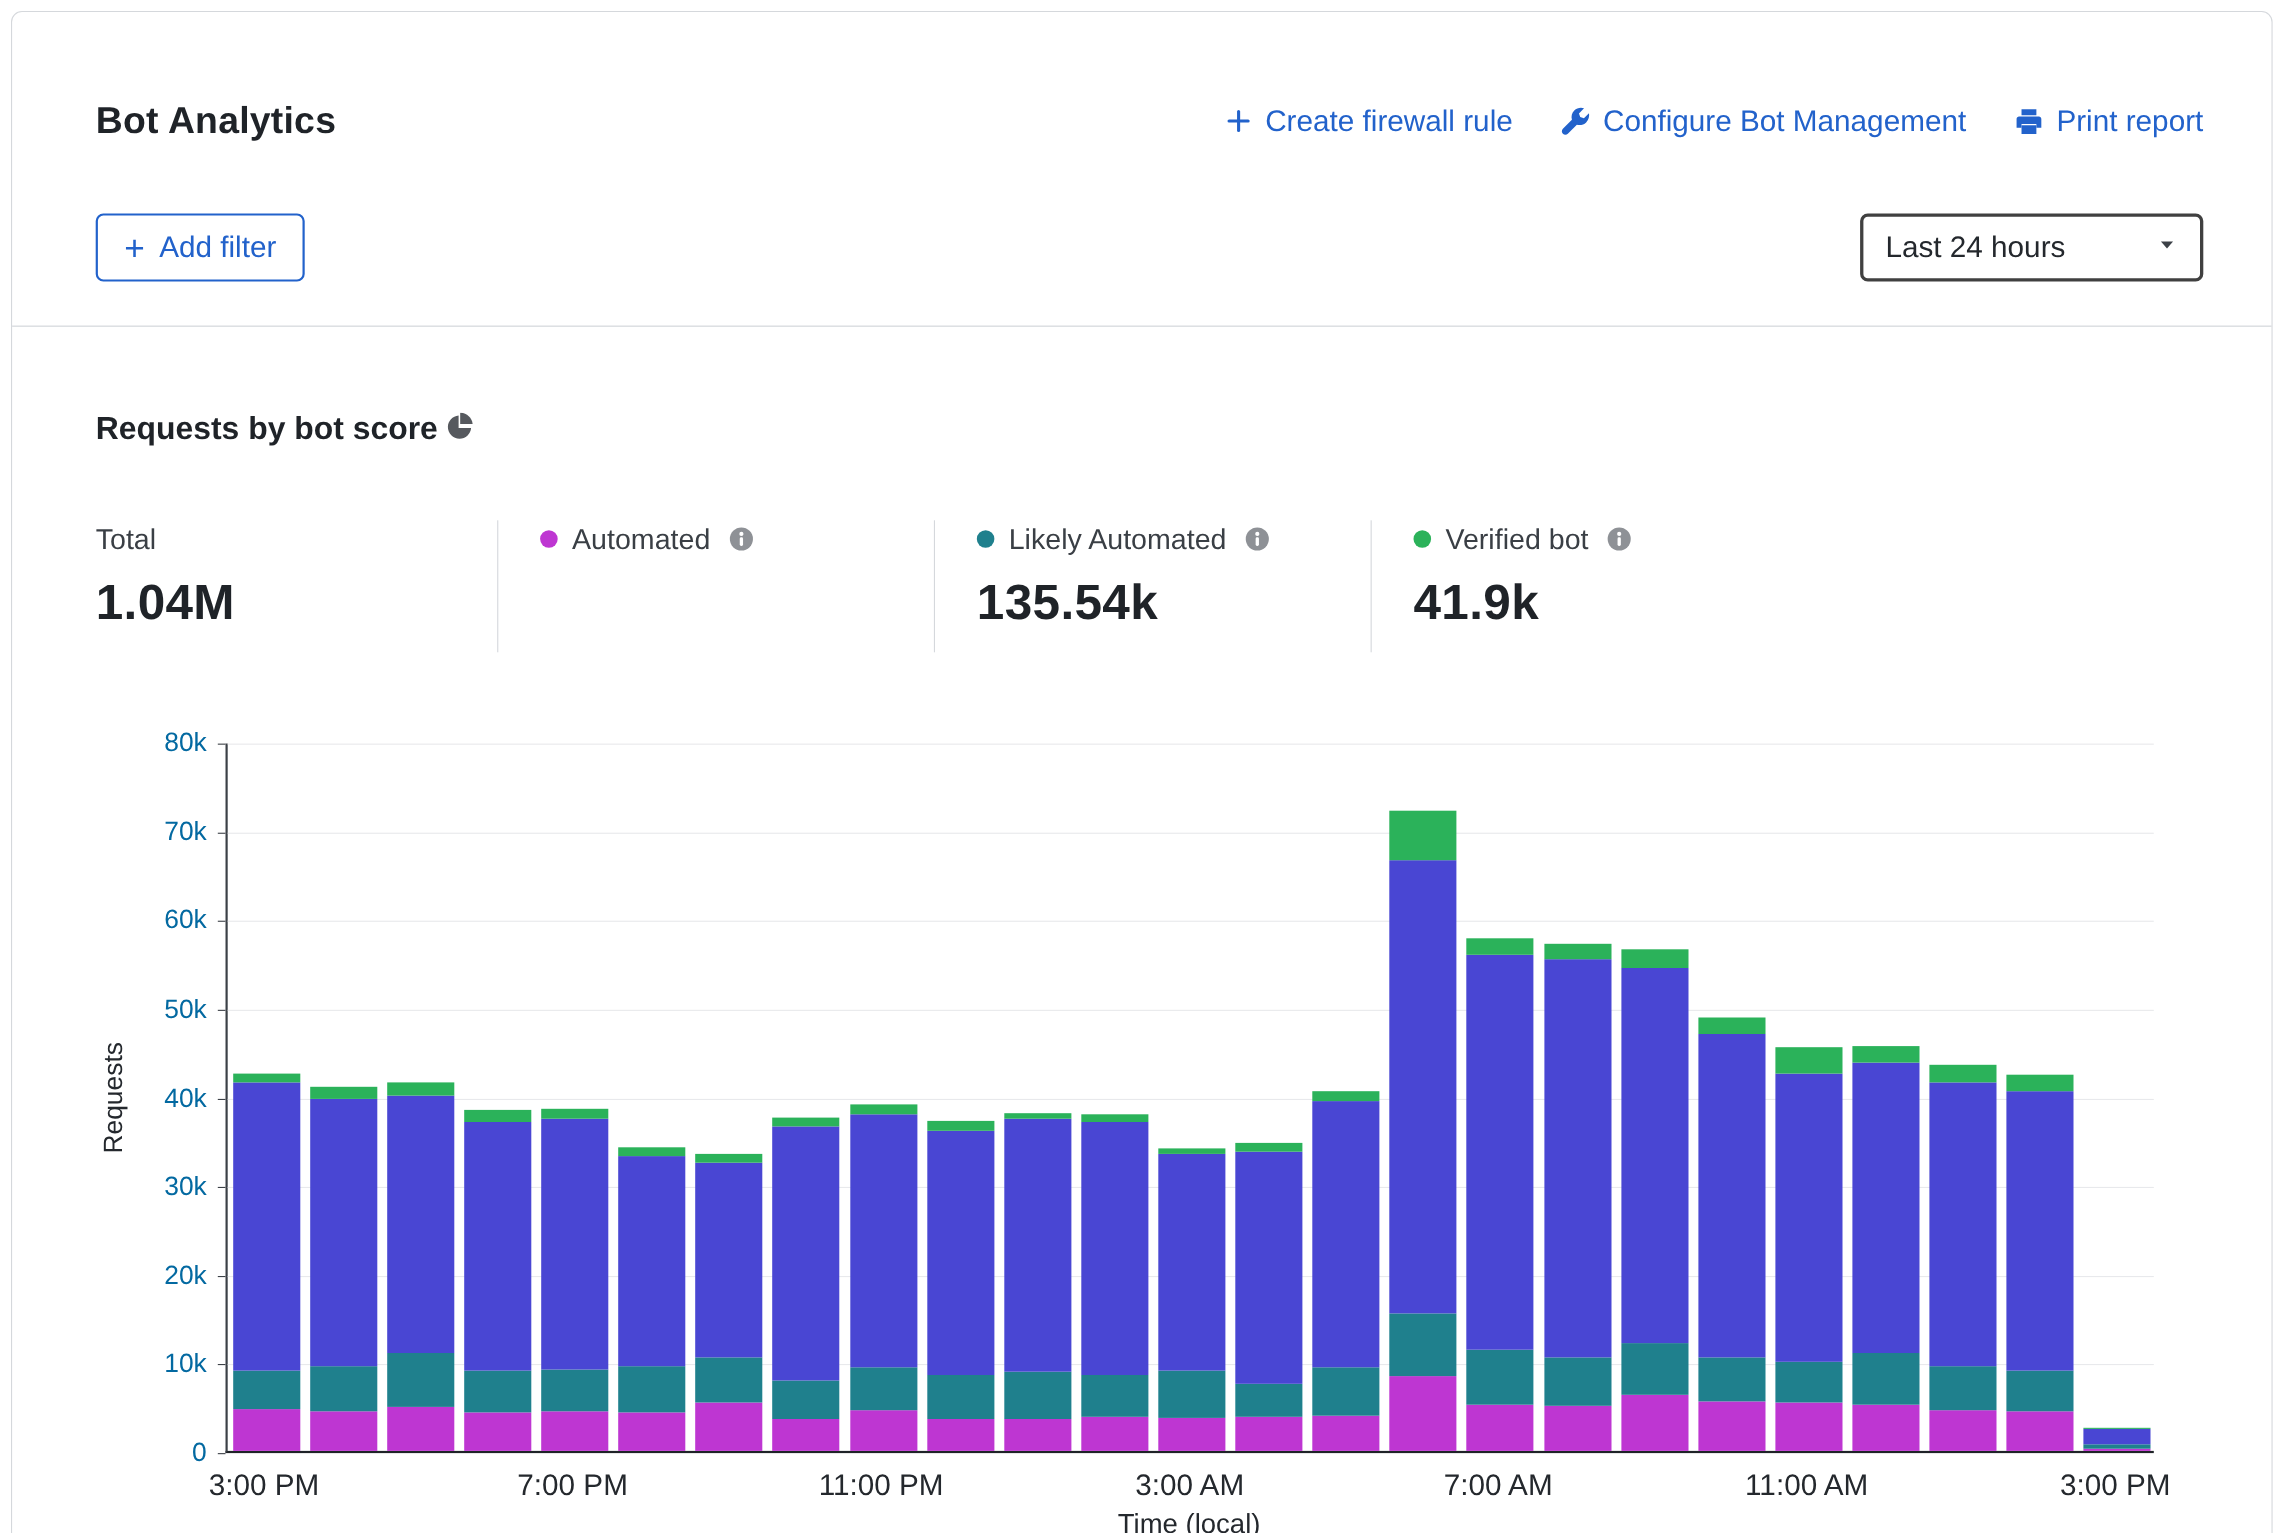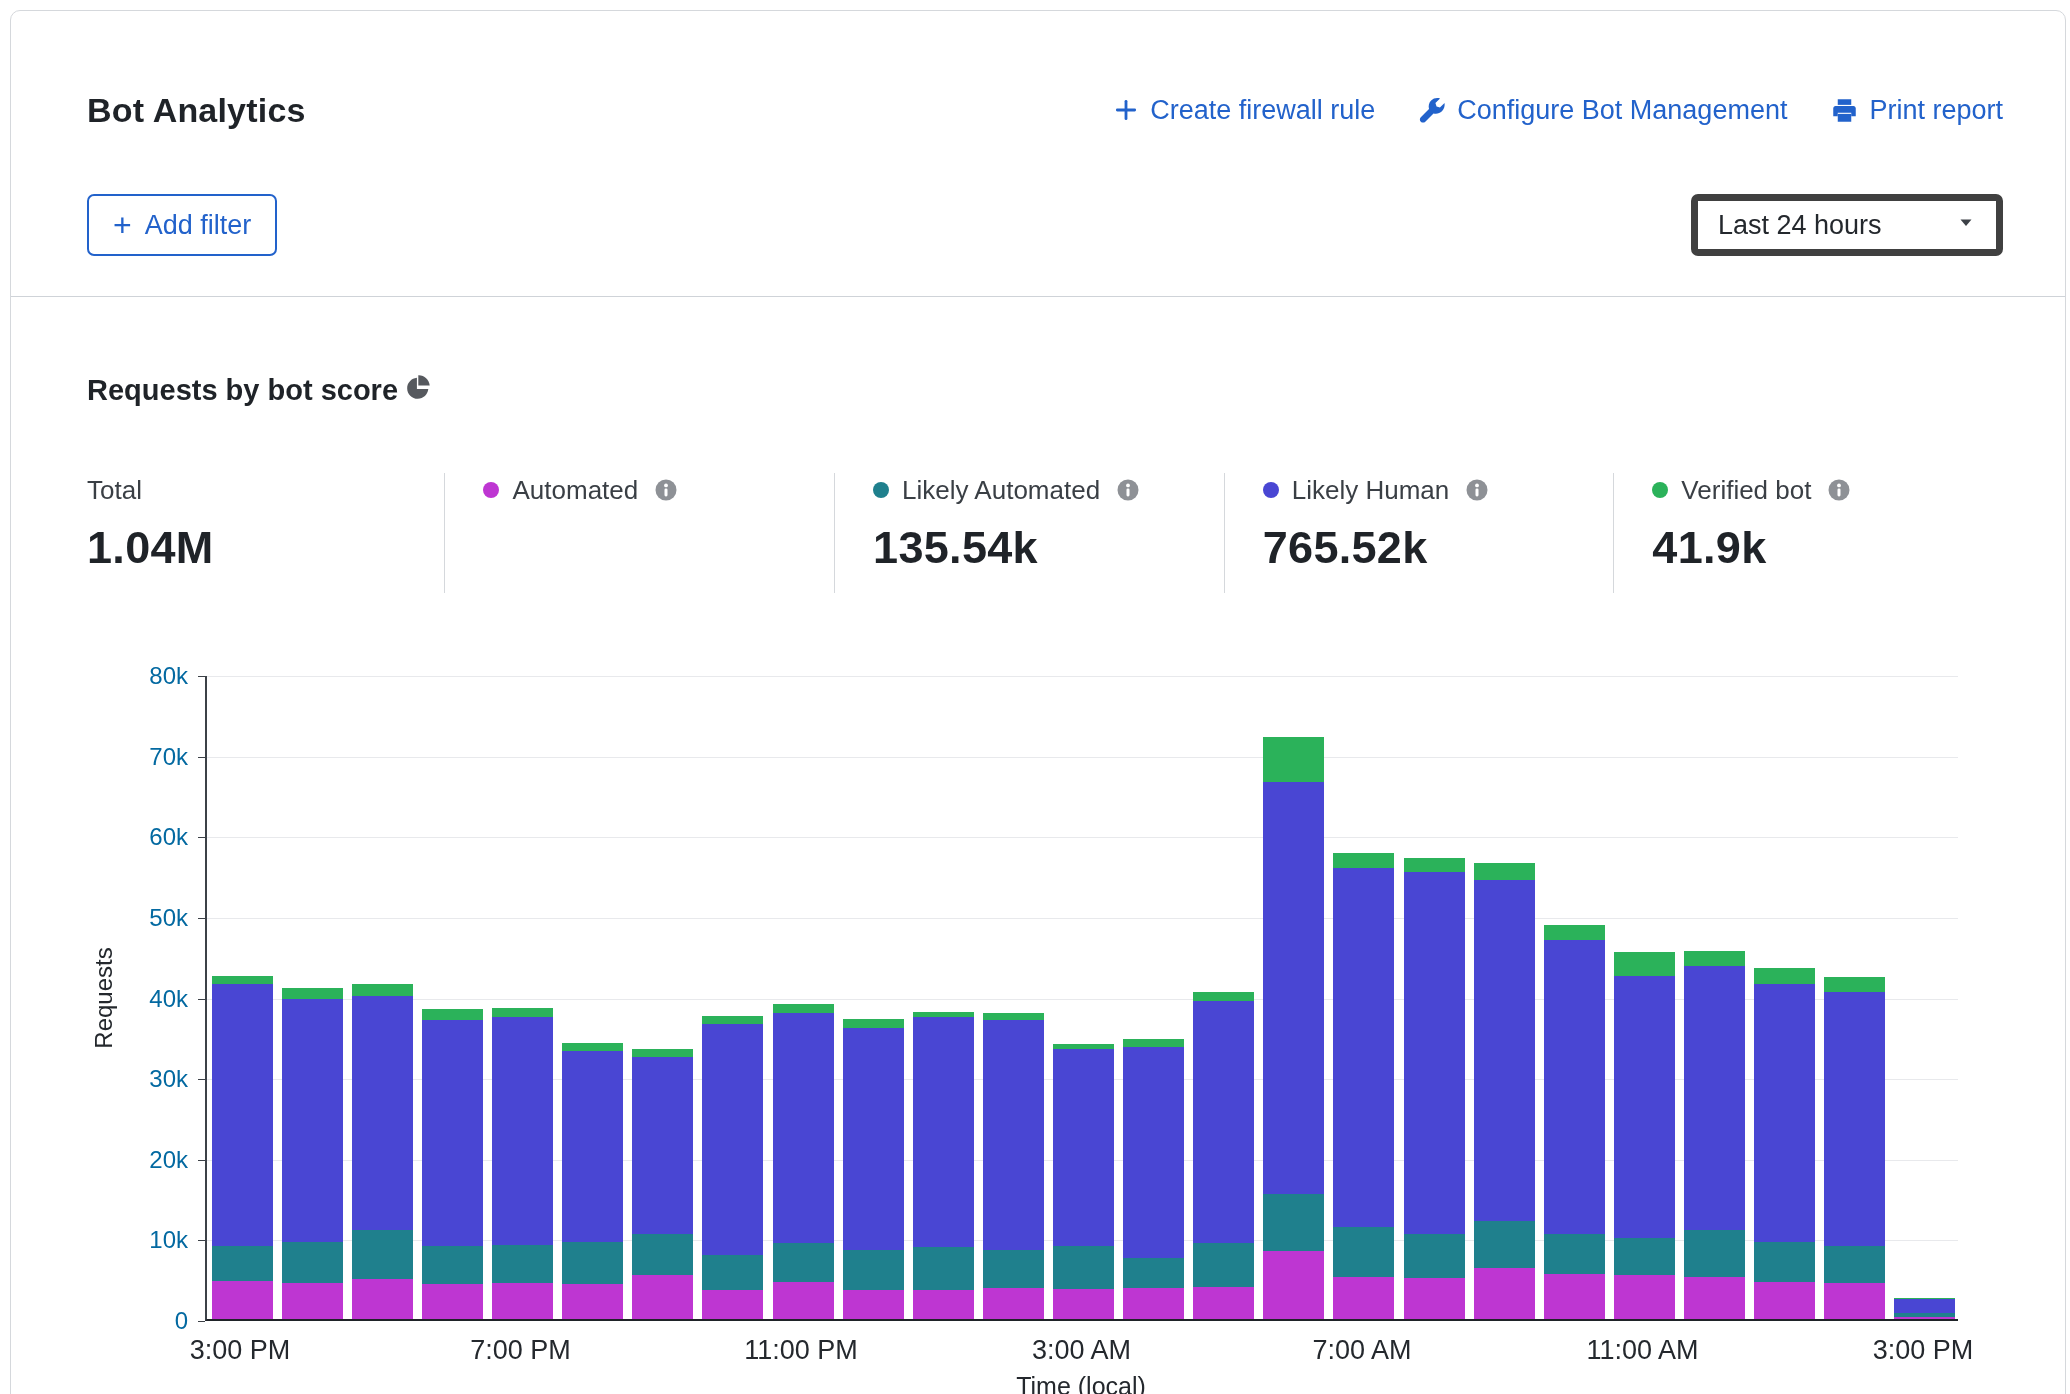--- a/index.html
+++ b/index.html
@@ -21,21 +21,21 @@
 
   .filter-row { display: flex; justify-content: space-between; align-items: center; margin-top: 63px; }
   .add-filter-btn {
     display: inline-flex; align-items: center; gap: 13px;
     border: 2px solid #2262CB; color: #2262CB; background: #fff;
     border-radius: 7px; padding: 0 24px; height: 62px; font-size: 27px; cursor: pointer;
     font-family: "Liberation Sans", sans-serif;
   }
   .plus-glyph { font-size: 32px; line-height: 30px; font-weight: 400; }
   .time-range {
-    width: 312px; height: 62px; background: #fff; border: 7px solid #404040; border-radius: 7px;
+    width: 312px; height: 62px; background: #fff; border: 3px solid #404040; border-radius: 7px;
     display: flex; align-items: center; justify-content: space-between;
     padding: 0 18px 0 20px; font-size: 27px; color: #24282d; cursor: pointer;
   }
 
   
   .section { padding: 0 62px 0 76px; }
   .section-title-row { display: flex; align-items: center; gap: 7px; margin-top: 74px; }
   .section-title { font-size: 29px; font-weight: 700; color: #1f2328; line-height: 38px; }
 
   .stats-row { display: flex; margin-top: 64px; height: 120px; }
@@ -165,34 +165,20 @@
             <svg width="24" height="24" viewBox="0 0 24 24">
                 <circle cx="12" cy="12" r="10.5" fill="#8e9196"></circle>
                 <circle cx="12" cy="7.4" r="1.9" fill="#fff"></circle>
                 <rect x="10.5" y="10.4" width="3" height="8" rx="1.3" fill="#fff"></rect>
               </svg>
           </span>
         </div>
         <div class="stat-value">135.54k</div>
       </div>
 
-      <div class="stat stat-item">
-        <div class="stat-label-row">
-          <span class="dot" style="background: rgb(73, 70, 211);"></span>
-          <span>Likely Human</span>
-          <span class="info-badge">
-            <svg width="24" height="24" viewBox="0 0 24 24">
-                <circle cx="12" cy="12" r="10.5" fill="#8e9196"></circle>
-                <circle cx="12" cy="7.4" r="1.9" fill="#fff"></circle>
-                <rect x="10.5" y="10.4" width="3" height="8" rx="1.3" fill="#fff"></rect>
-              </svg>
-          </span>
-        </div>
-        <div class="stat-value">765.52k</div>
-      </div>
 
       <div class="stat stat-item">
         <div class="stat-label-row">
           <span class="dot" style="background: rgb(43, 178, 90);"></span>
           <span>Verified bot</span>
           <span class="info-badge">
             <svg width="24" height="24" viewBox="0 0 24 24">
                 <circle cx="12" cy="12" r="10.5" fill="#8e9196"></circle>
                 <circle cx="12" cy="7.4" r="1.9" fill="#fff"></circle>
                 <rect x="10.5" y="10.4" width="3" height="8" rx="1.3" fill="#fff"></rect>

